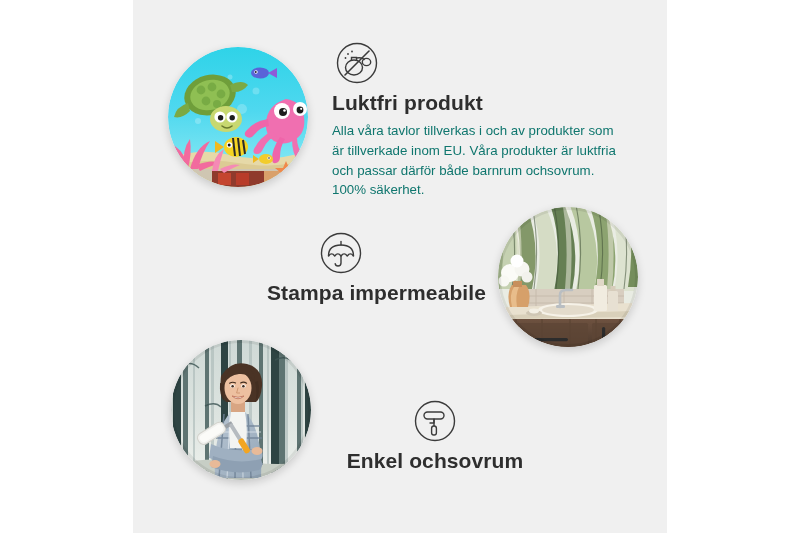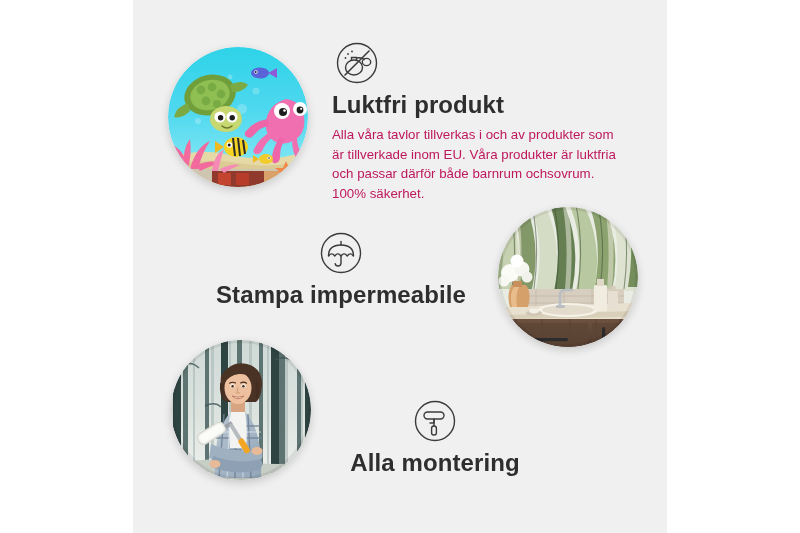--- a/index.html
+++ b/index.html
@@ -45,46 +45,46 @@
   
   .feature { position: absolute; }
 
   .f-icon {
     width: 46px; height: 46px;
     color: #3b3b3b;
   }
   .f-icon svg { display: block; width: 46px; height: 46px; }
 
   .f-title {
-    font-size: 24px;
+    font-size: 21px;
     font-weight: bold;
     color: #2e2e2e;
     letter-spacing: 0.1px;
     line-height: 1.25;
   }
 
   .f-desc {
     font-size: 13.3px;
-    color: #be185d;
+    color: #0f766e;
     line-height: 1.48;
   }
 
   
   #feature-odourless {
     left: 332px; top: 40px; width: 292px;
     text-align: left;
   }
   #feature-odourless .f-icon { margin-left: 2px; }
   #feature-odourless .f-title { margin-top: 4px; }
   #feature-odourless .f-desc  { margin-top: 5px; }
 
   
   #feature-waterproof {
     left: 196px; top: 230px; width: 290px;
-    text-align: center;
+    text-align: right;
   }
   #feature-waterproof .f-icon { margin: 0 auto; }
   #feature-waterproof .f-title { margin-top: 4px; }
   #feature-waterproof .f-desc  { margin-top: 5px; }
 
   
   #feature-easy {
     left: 305px; top: 398px; width: 260px;
     text-align: center;
   }
@@ -468,16 +468,16 @@
         <rect x="12" y="14" width="20" height="7" rx="3.5" fill="none" stroke="#3b3b3b" stroke-width="1.4"></rect>
 
         <path d="M22 21 l 0 4 l -4 0" fill="none" stroke="#3b3b3b" stroke-width="1.4" stroke-linecap="round" stroke-linejoin="round"></path>
         <path d="M22 21 l 0 4" fill="none" stroke="#3b3b3b" stroke-width="1.4"></path>
 
         <line x1="22" y1="25" x2="22" y2="28" stroke="#3b3b3b" stroke-width="1.4"></line>
 
         <rect x="19.6" y="28" width="4.8" height="9" rx="2.2" fill="none" stroke="#3b3b3b" stroke-width="1.4"></rect>
       </svg>
     </div>
-    <div class="f-title">Alla montering</div>
+    <div class="f-title">Enkel ochsovrum</div>
   </div>
 
 </div>
 
 </body></html>

